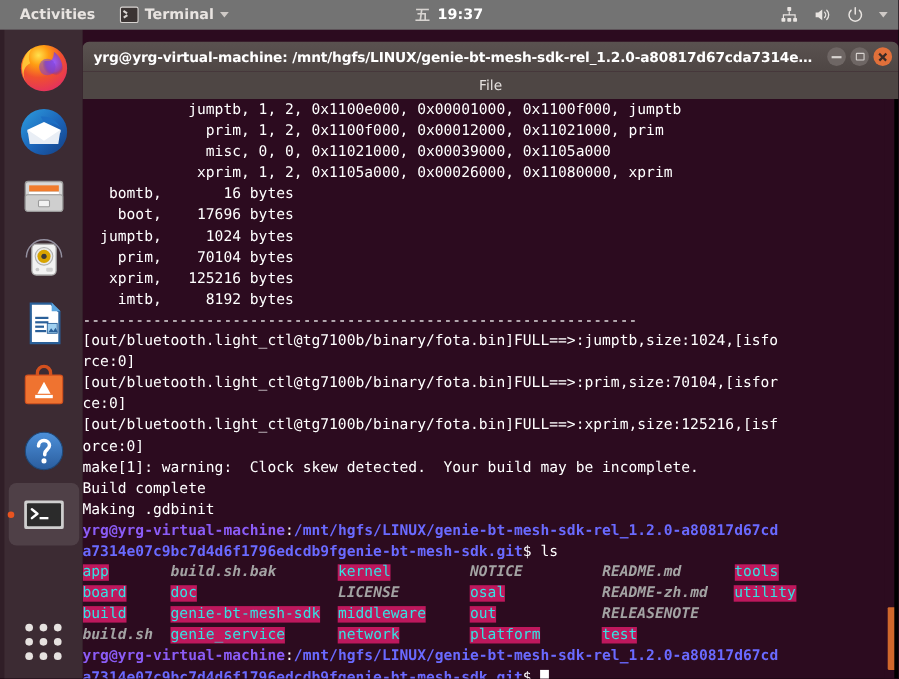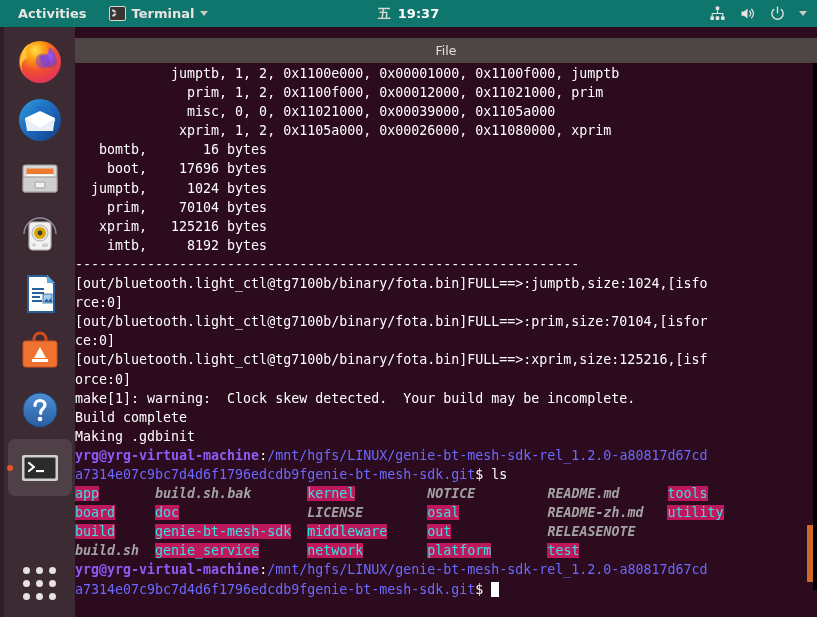--- a/index.html
+++ b/index.html
@@ -15,21 +15,21 @@
     background: #2c0b1f;
     font-family: "DejaVu Sans", sans-serif;
     -webkit-font-smoothing: antialiased;
   }
 
   
   #topbar {
     position: absolute;
     left: 0; top: 0;
     width: 817px; height: 27px;
-    background: #0f766e;
+    background: #737373;
     display: flex;
     align-items: center;
     z-index: 40;
   }
   #activities {
     color: #e8e4e1;
     font-size: 13px;
     font-weight: bold;
     padding: 0 8px 0 18px;
     line-height: 27px;
@@ -257,21 +257,21 @@
     width: 730px;
     font-family: "DejaVu Sans Mono", monospace;
     font-size: 13.3px;
     line-height: 19.1px;
     color: #ffffff;
     white-space: pre;
     letter-spacing: 0px;
   }
   .tline { height: 19.1px; }
   .c-green { color: #8b5cf6; font-weight: bold; }
-  .c-blue  { color: #6a6aff; font-weight: normal; }
+  .c-blue  { color: #6a6aff; font-weight: bold; }
   .c-white { color: #ffffff; }
   .c-bold  { color: #a3a3a3; font-weight: bold; font-style: italic; }
   .dir {
     color: #34e2e2;
     background: #be185d;
     font-weight: normal;
   }
   .cursor {
     background: #ffffff;
     color: #2c0b1f;
@@ -467,20 +467,28 @@
         <span></span>
         <span></span>
         <span></span>
         <span></span>
       </div>
     </div>
   </div>
 
   <div id="window">
 
+    <div id="titlebar">
+      <span id="title-text">yrg@yrg-virtual-machine: /mnt/hgfs/LINUX/genie-bt-mesh-sdk-rel_1.2.0-a80817d67cda7314e…</span>
+      <span id="wbtns">
+        <span class="wbtn min"></span>
+        <span class="wbtn max"></span>
+        <span class="wbtn close"></span>
+      </span>
+    </div>
 
     <div id="menubar">
       <span class="menu-item">File</span>
       <span class="menu-item">Edit</span>
       <span class="menu-item">View</span>
       <span class="menu-item">Build</span>
       <span class="menu-item">Terminal</span>
       <span class="menu-item">Build</span>
     </div>
 

